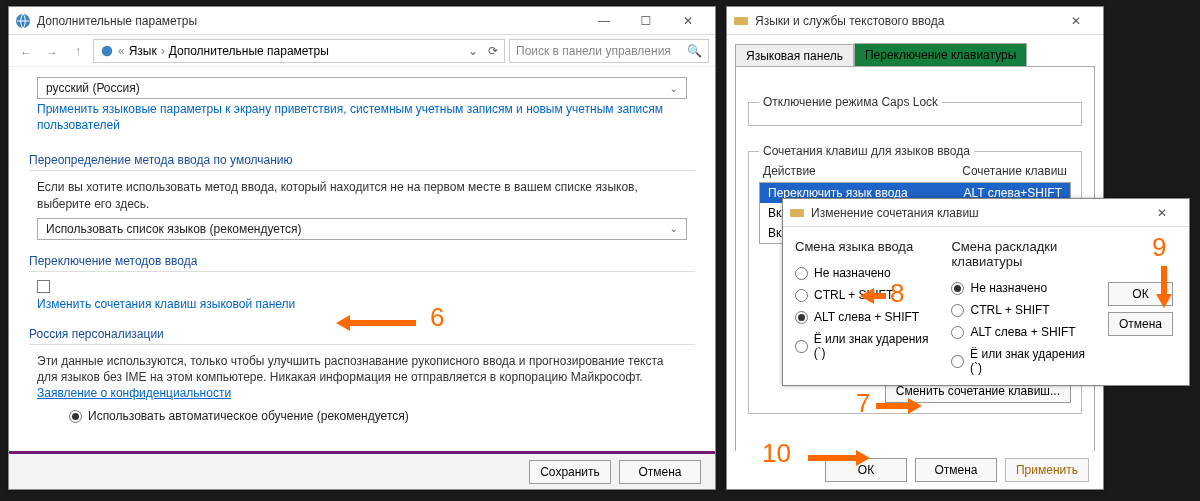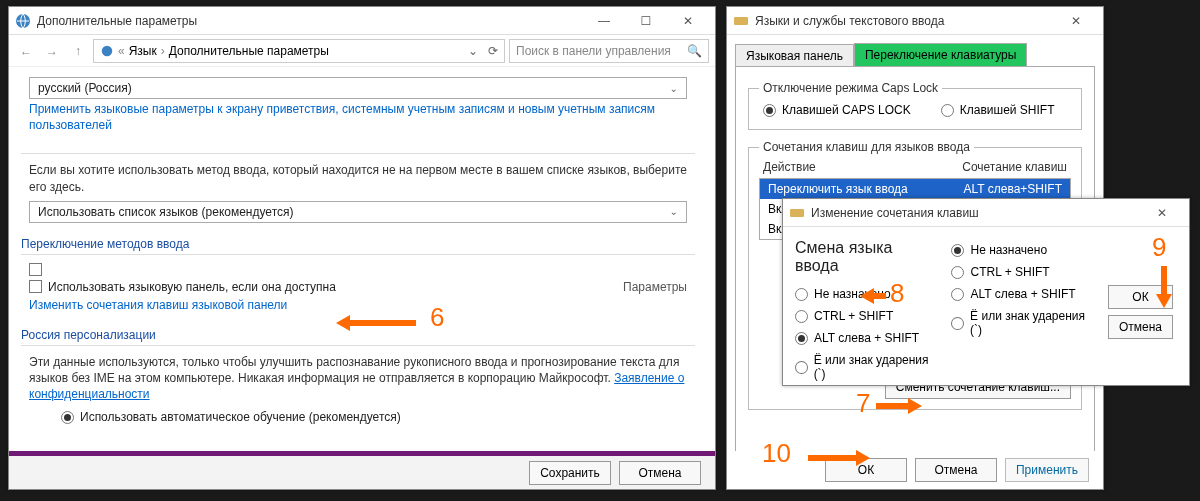--- a/index.html
+++ b/index.html
@@ -9,53 +9,53 @@
   #win1 { left:8px; top:6px; width:708px; height:484px; }
   .titlebar { height:28px; display:flex; align-items:center; padding:0 6px; border-bottom:1px solid #ddd; font-size:12px; color:#333; }
   .titlebar .tico { width:16px; height:16px; margin-right:6px; }
   .winbtns { margin-left:auto; display:flex; }
   .winbtn { width:42px; height:26px; display:flex; align-items:center; justify-content:center; color:#555; font-size:12px; }
   .navbar { height:32px; display:flex; align-items:center; padding:0 6px; gap:4px; border-bottom:1px solid #eee; font-size:12px; }
   .navarrow { width:22px; height:22px; display:flex; align-items:center; justify-content:center; color:#888; }
   .crumbbox { flex:1; display:flex; align-items:center; border:1px solid #ccc; height:24px; padding:0 6px; gap:4px; }
   .crumbbox .sep { color:#888; }
   .searchbox { width:200px; border:1px solid #ccc; height:24px; display:flex; align-items:center; padding:0 6px; color:#888; gap:4px; }
-  .content1 { padding:10px 20px 0 12px; font-size:12px; color:#222; }
+  .content1 { padding:10px 20px 0 20px; font-size:12px; color:#222; }
   .combo { border:1px solid #aaa; height:22px; display:flex; align-items:center; padding:0 8px; justify-content:space-between; background:#fff; margin-top:2px; }
   .combo .cvd { color:#666; font-size:10px; }
   .link { color:#0066cc; }
   .section-h { color:#1a4ea0; margin-top:14px; margin-bottom:6px; }
   .sectionline { height:1px; background:#ddd; margin-top:3px; }
   .desc { color:#333; padding:2px 8px 6px 8px; line-height:1.35; }
   .chkrow { display:flex; align-items:center; gap:6px; padding:2px 8px; }
   .chk { width:13px; height:13px; border:1px solid #777; background:#fff; }
   .rightlink { margin-left:auto; color:#555; }
   .radio { width:13px; height:13px; border:1px solid #777; border-radius:50%; background:#fff; display:inline-flex; align-items:center; justify-content:center; }
   .radio.sel::after { content:""; width:7px; height:7px; background:#333; border-radius:50%; }
-  .btnbar { position:absolute; bottom:0; left:0; right:0; height:38px; border-top:5px solid #701a75; display:flex; align-items:center; justify-content:flex-end; gap:8px; padding:0 14px; background:#f3f3f3; }
+  .btnbar { position:absolute; bottom:0; left:0; right:0; height:38px; border-top:3px solid #701a75; display:flex; align-items:center; justify-content:flex-end; gap:8px; padding:0 14px; background:#f3f3f3; }
   .btn { min-width:82px; height:24px; border:1px solid #999; background:#f8f8f8; display:flex; align-items:center; justify-content:center; padding:0 10px; font-size:12px; }
-  .btn.disabled { color:#0369a1; border-color:#bbb;align-items:center; }
+  .btn.disabled { color:#a16207; border-color:#bbb;align-items:center; }
   
   #win2 { left:726px; top:6px; width:378px; height:484px; }
   .tabs { display:flex; padding:8px 8px 0 8px; font-size:12px; }
   .tab { border:1px solid #aaa; border-bottom:none; padding:4px 10px; background:#f7f7f7; position:relative; }
   .tab.inactive { background:#eee; top:1px; }
-  .tab.active { background:#22c55e; z-index:2; }
+  .tab.active { background:#15803d; z-index:2; }
   .tabpanel { border:1px solid #aaa; margin:0 8px 8px 8px; padding:10px 12px; background:#fff; height:400px; position:relative; }
-  fieldset { border:1px solid #bbb; margin:4px 0 10px 0; padding:6px 10px 10px 10px; }
+  fieldset { border:1px solid #bbb; margin:18px 0 10px 0; padding:6px 10px 10px 10px; }
   legend { color:#333; font-size:12px; padding:0 4px; }
   .keyhdr { display:flex; justify-content:space-between; padding:0 4px 4px 4px; color:#333;gap:35px; }
   .keytable { border:1px solid #aaa; }
   .ktr { display:flex; justify-content:space-between; padding:3px 8px; font-size:12px; }
   .ktr.sel { background:#1e63c8; color:#fff; }
   
   #win3 { left:782px; top:198px; width:408px; height:188px; }
   .popcontent { display:flex; padding:12px 12px 8px 12px; gap:12px; }
   .popcol { flex:1; }
-  .popcol h4 { margin:0 0 8px 0; font-size:16px; font-weight:normal; color:#222; }
+  .popcol h4 { margin:0 0 8px 0; font-size:13px; font-weight:normal; color:#222; }
   .poprow { display:flex; align-items:center; gap:6px; padding:4px 0; font-size:12px; }
   .popbtns { display:flex; flex-direction:column; gap:6px; justify-content:center; padding-right:4px; }
   
   .anno { position:absolute; color:#ff6a00; font-size:26px; font-weight:400; font-family:"Segoe UI",sans-serif; pointer-events:none; }
   .arrow { position:absolute; pointer-events:none; }
   .arrow .shaft { position:absolute; background:#ff6a00; }
   .arrow .headL { position:absolute; width:0; height:0; border-top:8px solid transparent; border-bottom:8px solid transparent; border-right:14px solid #ff6a00; }
   .arrow .headR { position:absolute; width:0; height:0; border-top:8px solid transparent; border-bottom:8px solid transparent; border-left:14px solid #ff6a00; }
   .arrow .headD { position:absolute; width:0; height:0; border-left:8px solid transparent; border-right:8px solid transparent; border-top:14px solid #ff6a00; }
 </style>
@@ -95,35 +95,30 @@
       <span style="margin-left:auto">🔍</span>
     </div>
   </div>
   <div class="content1">
     <div class="combo" style="margin:0 8px">
       <span>русский (Россия)</span>
       <span class="cvd">⌄</span>
     </div>
     <div class="desc"><span class="link">Применить языковые параметры к экрану приветствия, системным учетным записям и новым учетным записям пользователей</span></div>
 
-    <div class="section-h"><div class="sectionline"></div></div>
+    <div class="section-h"><span>Переопределение метода ввода по умолчанию</span><div class="sectionline"></div></div>
     <div class="desc">Если вы хотите использовать метод ввода, который находится не на первом месте в вашем списке языков, выберите его здесь.</div>
     <div class="combo" style="margin:0 8px">
       <span>Использовать список языков (рекомендуется)</span>
       <span class="cvd">⌄</span>
     </div>
 
     <div class="section-h"><span>Переключение методов ввода</span><div class="sectionline"></div></div>
     <div class="chkrow">
       <div class="chk"></div>
-    </div>
-    <div class="chkrow">
-      <div class="chk"></div>
-      <span>Использовать языковую панель, если она доступна</span>
-      <span class="rightlink">Параметры</span>
     </div>
     <div class="chkrow">
       <span class="link" style="padding-left:0">Изменить сочетания клавиш языковой панели</span>
     </div>
 
     <div class="section-h"><span>Россия персонализации</span><div class="sectionline"></div></div>
     <div class="desc">
       <span>Эти данные используются, только чтобы улучшить распознавание рукописного ввода и прогнозирование текста для языков без IME на этом компьютере. Никакая информация не отправляется в корпорацию Майкрософт.</span>
       <span class="link" style="text-decoration:underline">Заявление о конфиденциальности</span>
     </div>
@@ -152,30 +147,20 @@
         <div class="winbtn">✕</div>
       </div>
   </div>
   <div class="tabs">
     <div class="tab inactive"><span>Языковая панель</span></div>
     <div class="tab active"><span>Переключение клавиатуры</span></div>
   </div>
   <div class="tabpanel">
     <fieldset>
       <legend>Отключение режима Caps Lock</legend>
-      <div style="display:flex;gap:30px;padding:2px 4px">
-        <span style="display:flex;gap:6px;align-items:center">
-            <span class="radio sel"></span>
-            <span>Клавишей CAPS LOCK</span>
-          </span>
-        <span style="display:flex;gap:6px;align-items:center">
-            <span class="radio"></span>
-            <span>Клавишей SHIFT</span>
-          </span>
-      </div>
     </fieldset>
     <fieldset style="height:270px;position:relative">
       <legend>Сочетания клавиш для языков ввода</legend>
       <div class="keyhdr">
         <span>Действие</span>
           <span>Сочетание клавиш</span>
       </div>
       <div class="keytable">
         <div class="ktr sel">
             <span>Переключить язык ввода</span>
@@ -234,20 +219,21 @@
       <div class="poprow">
           <span class="radio sel"></span>
           <span>ALT слева + SHIFT</span>
         </div>
       <div class="poprow">
           <span class="radio"></span>
           <span>Ё или знак ударения (`)</span>
         </div>
     </div>
     <div class="popcol">
+      <h4>Смена раскладки клавиатуры</h4>
       <div class="poprow">
           <span class="radio sel"></span>
           <span>Не назначено</span>
         </div>
       <div class="poprow">
           <span class="radio"></span>
           <span>CTRL + SHIFT</span>
         </div>
       <div class="poprow">
           <span class="radio"></span>

